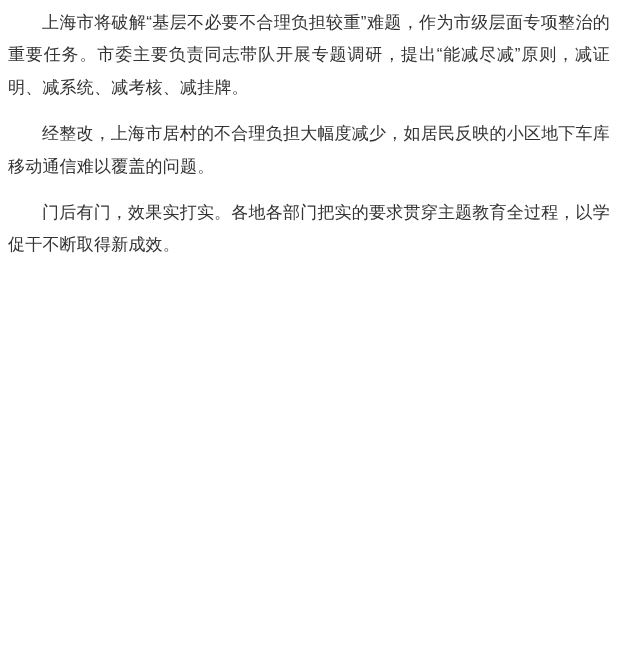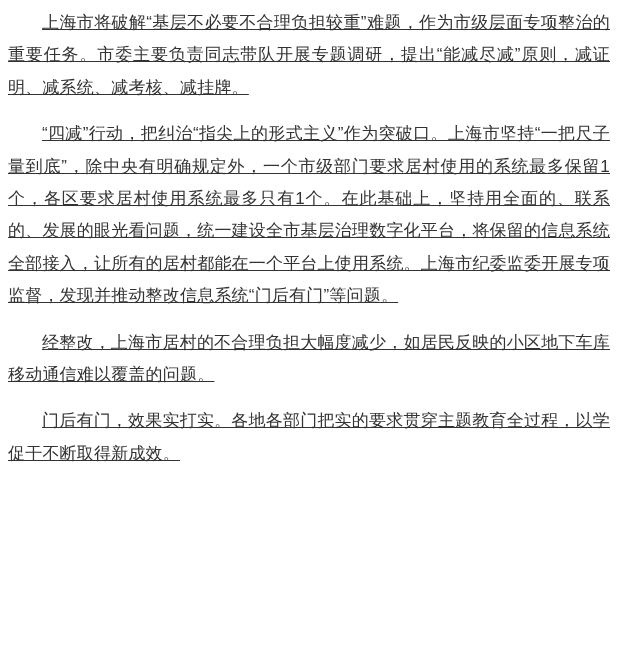--- a/index.html
+++ b/index.html
@@ -14,27 +14,25 @@
     font-family: "Liberation Sans", "DejaVu Sans", sans-serif;
     color: #333333;
     font-size: 17px;
     line-height: 32.4px;
     text-align: justify;
   }
   .article p {
     margin: 0 0 14px 0;
     text-indent: 2em;
     letter-spacing: 0.2px;
-    text-decoration: underline;
   }
   .article p:last-child {
     margin-bottom: 0;
   }
 </style>
 </head>
 <body>
 
 <div class="article">
   <p>上海市将破解“基层不必要不合理负担较重”难题，作为市级层面专项整治的重要任务。市委主要负责同志带队开展专题调研，提出“能减尽减”原则，减证明、减系统、减考核、减挂牌。</p>
-  <p>“四减”行动，把纠治“指尖上的形式主义”作为突破口。上海市坚持“一把尺子量到底”，除中央有明确规定外，一个市级部门要求居村使用的系统最多保留1个，各区要求居村使用系统最多只有1个。在此基础上，坚持用全面的、联系的、发展的眼光看问题，统一建设全市基层治理数字化平台，将保留的信息系统全部接入，让所有的居村都能在一个平台上使用系统。上海市纪委监委开展专项监督，发现并推动整改信息系统“门后有门”等问题。</p>
   <p>经整改，上海市居村的不合理负担大幅度减少，如居民反映的小区地下车库移动通信难以覆盖的问题。</p>
   <p>门后有门，效果实打实。各地各部门把实的要求贯穿主题教育全过程，以学促干不断取得新成效。</p>
 </div>
 
 </body></html>

